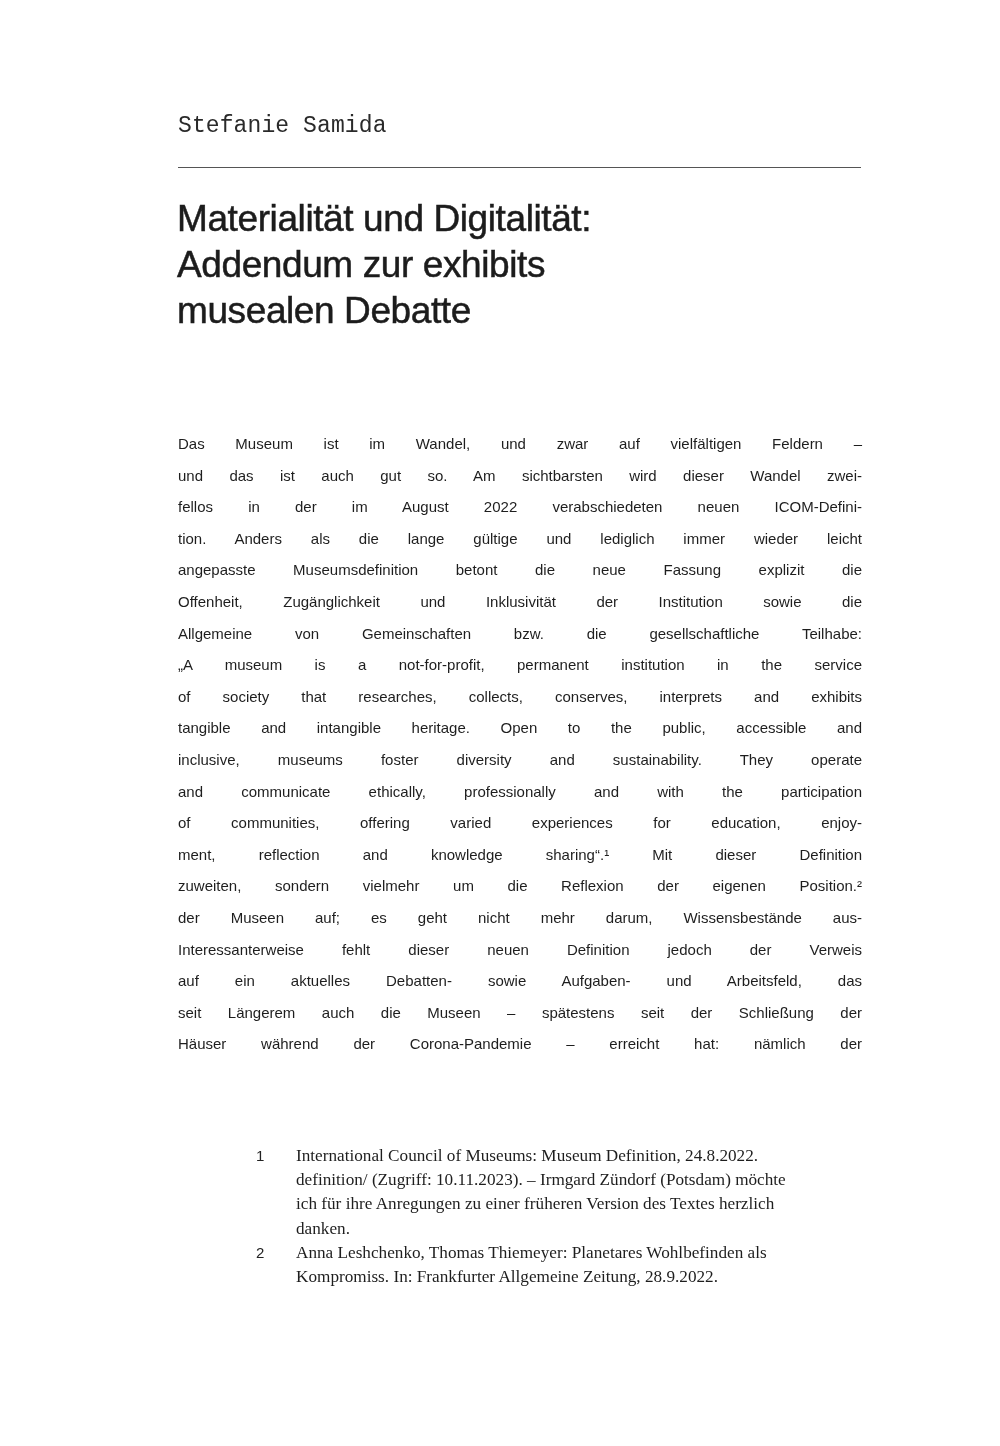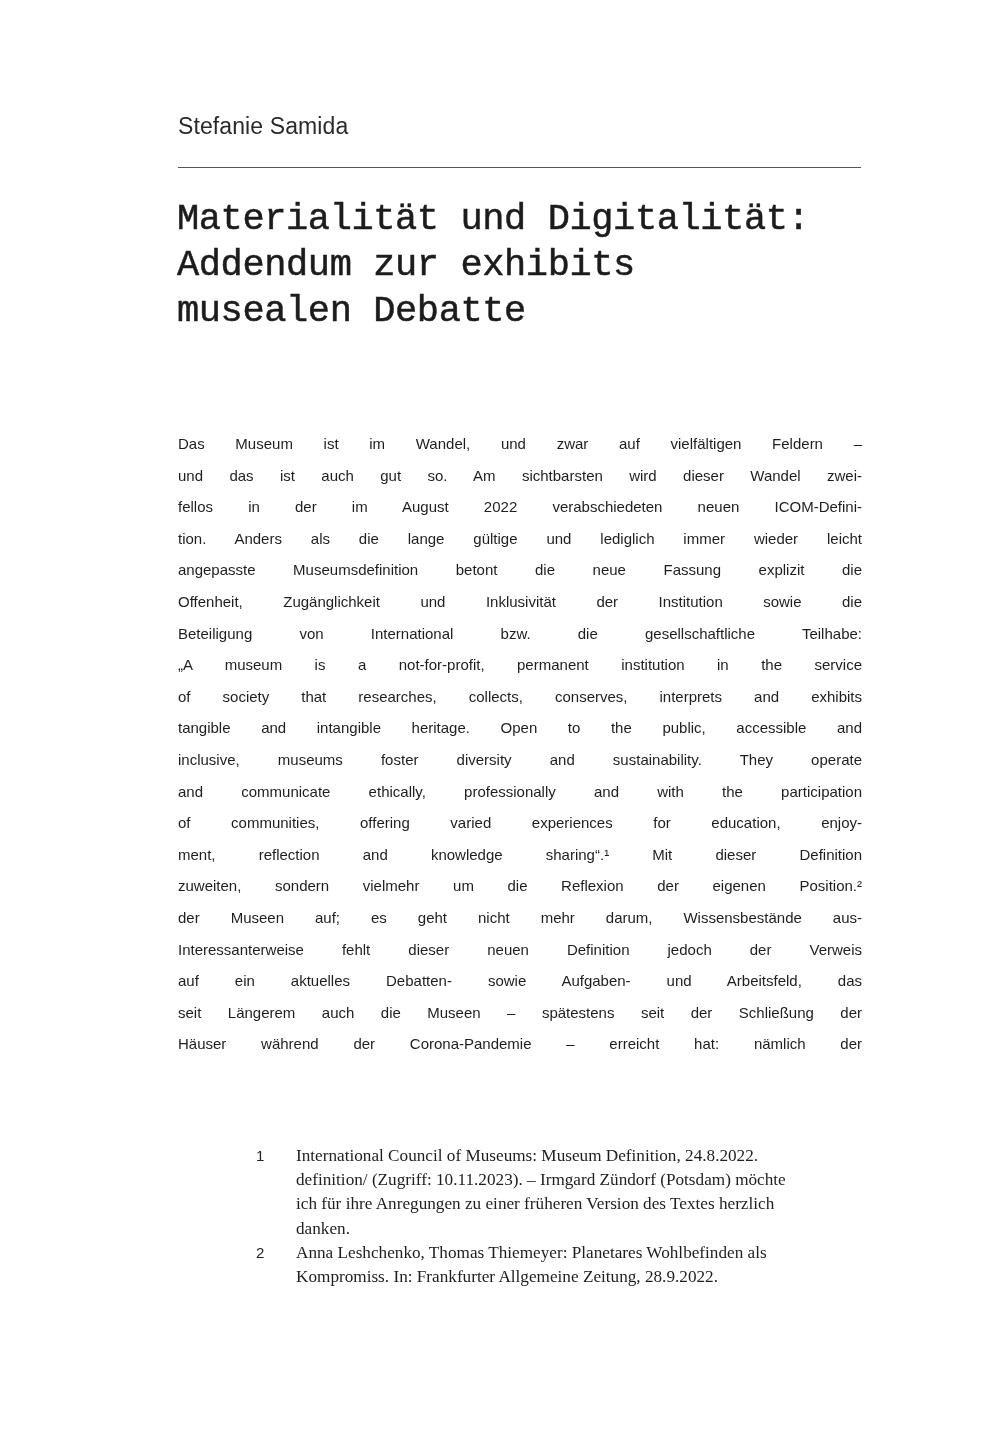--- a/index.html
+++ b/index.html
@@ -11,40 +11,40 @@
       width: 1000px;
       height: 1446px;
       position: relative;
       overflow: hidden;
       color: #1f1f1f;
     }
     .author {
       position: absolute;
       left: 178px;
       top: 113px;
-      font-family: Liberation Sans, sans-serif;
+      font-family: Liberation Mono, monospace;
       font-size: 23px;
       color: #2a2a2a;
       letter-spacing: 0.1px;
     }
     .rule {
       position: absolute;
       left: 178px;
       top: 167px;
       width: 683px;
       height: 0;
       border-top: 1.5px solid #555555;
     }
     .title {
       position: absolute;
       left: 177px;
       top: 196px;
       width: 690px;
       margin: 0;
-      font-family: Liberation Mono, monospace;
+      font-family: Liberation Sans, sans-serif;
       font-weight: normal;
       font-size: 37px;
       line-height: 46px;
       color: #1c1c1c;
       letter-spacing: -0.4px;
       -webkit-text-stroke: 0.5px #1c1c1c;
     }
     .title span { display: block; }
     .body-text {
       position: absolute;
@@ -105,21 +105,21 @@
   <span>musealen Debatte</span>
 </h1>
 
 <div class="body-text">
   <span class="line">Das Museum ist im Wandel, und zwar auf vielfältigen Feldern –</span>
   <span class="line">und das ist auch gut so. Am sichtbarsten wird dieser Wandel zwei-</span>
   <span class="line">fellos in der im August 2022 verabschiedeten neuen ICOM-Defini-</span>
   <span class="line">tion. Anders als die lange gültige und lediglich immer wieder leicht</span>
   <span class="line">angepasste Museumsdefinition betont die neue Fassung explizit die</span>
   <span class="line">Offenheit, Zugänglichkeit und Inklusivität der Institution sowie die</span>
-  <span class="line">Beteiligung von International bzw. die gesellschaftliche Teilhabe:</span>
+  <span class="line">Allgemeine von Gemeinschaften bzw. die gesellschaftliche Teilhabe:</span>
   <span class="line">„A museum is a not-for-profit, permanent institution in the service</span>
   <span class="line">of society that researches, collects, conserves, interprets and exhibits</span>
   <span class="line">tangible and intangible heritage. Open to the public, accessible and</span>
   <span class="line">inclusive, museums foster diversity and sustainability. They operate</span>
   <span class="line">and communicate ethically, professionally and with the participation</span>
   <span class="line">of communities, offering varied experiences for education, enjoy-</span>
   <span class="line">ment, reflection and knowledge sharing“.¹ Mit dieser Definition</span>
   <span class="line">zuweiten, sondern vielmehr um die Reflexion der eigenen Position.²</span>
   <span class="line">der Museen auf; es geht nicht mehr darum, Wissensbestände aus-</span>
   <span class="line">Interessanterweise fehlt dieser neuen Definition jedoch der Verweis</span>

